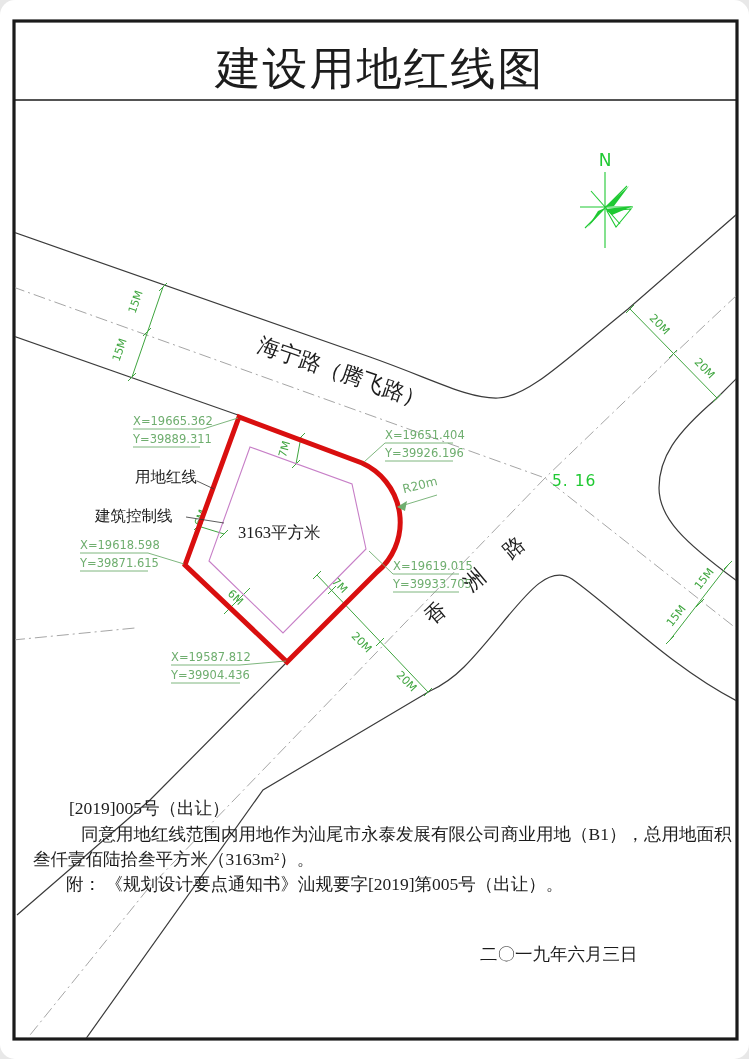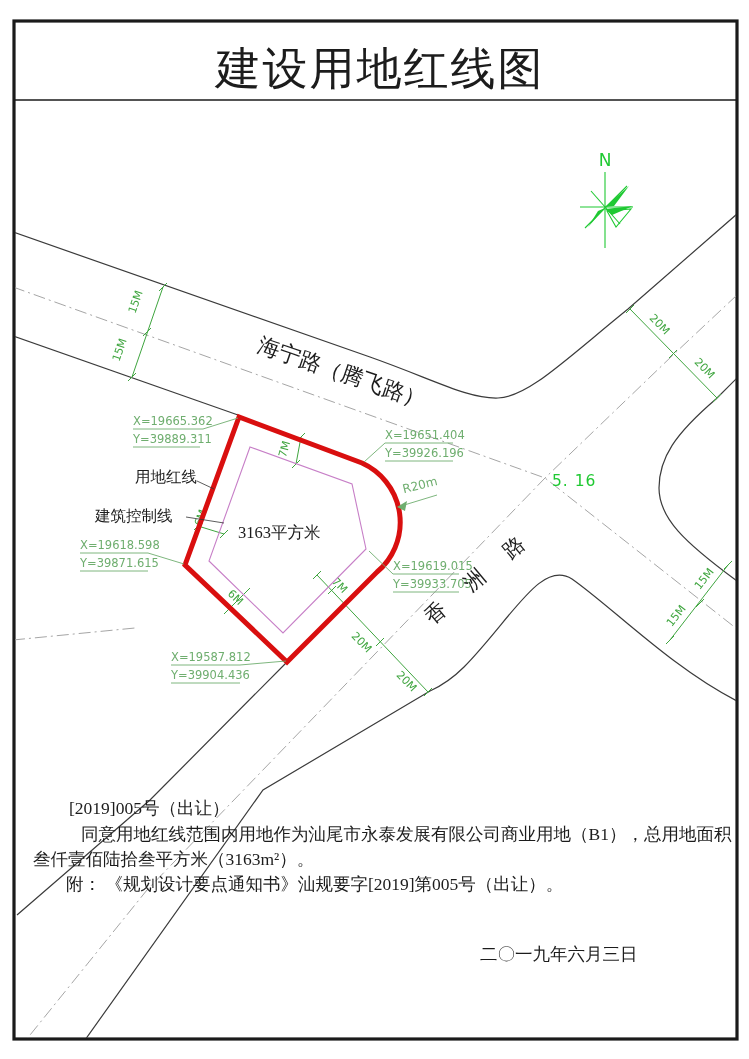--- a/index.html
+++ b/index.html
@@ -1,16 +1,16 @@
 <!DOCTYPE html>
 <html><head>
 <meta charset="utf-8">
 <style>
   html,body{margin:0;padding:0;background:#e8e8e8;}
-  .sheet{position:relative;width:749px;height:1059px;background:#ffffff;margin:0 auto;overflow:hidden;}
+  .sheet{position:relative;width:749px;height:1059px;background:#ffffff;margin:0 auto;overflow:hidden;border-radius:15px;}
   svg{position:absolute;left:0;top:0;}
   text{user-select:none;}
   .cjk{font-family:"Liberation Serif","DejaVu Serif",serif;fill:#1c1c1c;}
   .cad{font-family:"DejaVu Sans","Liberation Sans",sans-serif;}
   .title-t{font-size:45px;letter-spacing:2px;}
   .note-t{font-size:17.5px;}
   .lbl-t{font-size:15.5px;}
   .area-t{font-size:16.5px;}
   .road-t{font-size:22px;}
   .road-t2{font-size:21px;letter-spacing:30px;}

